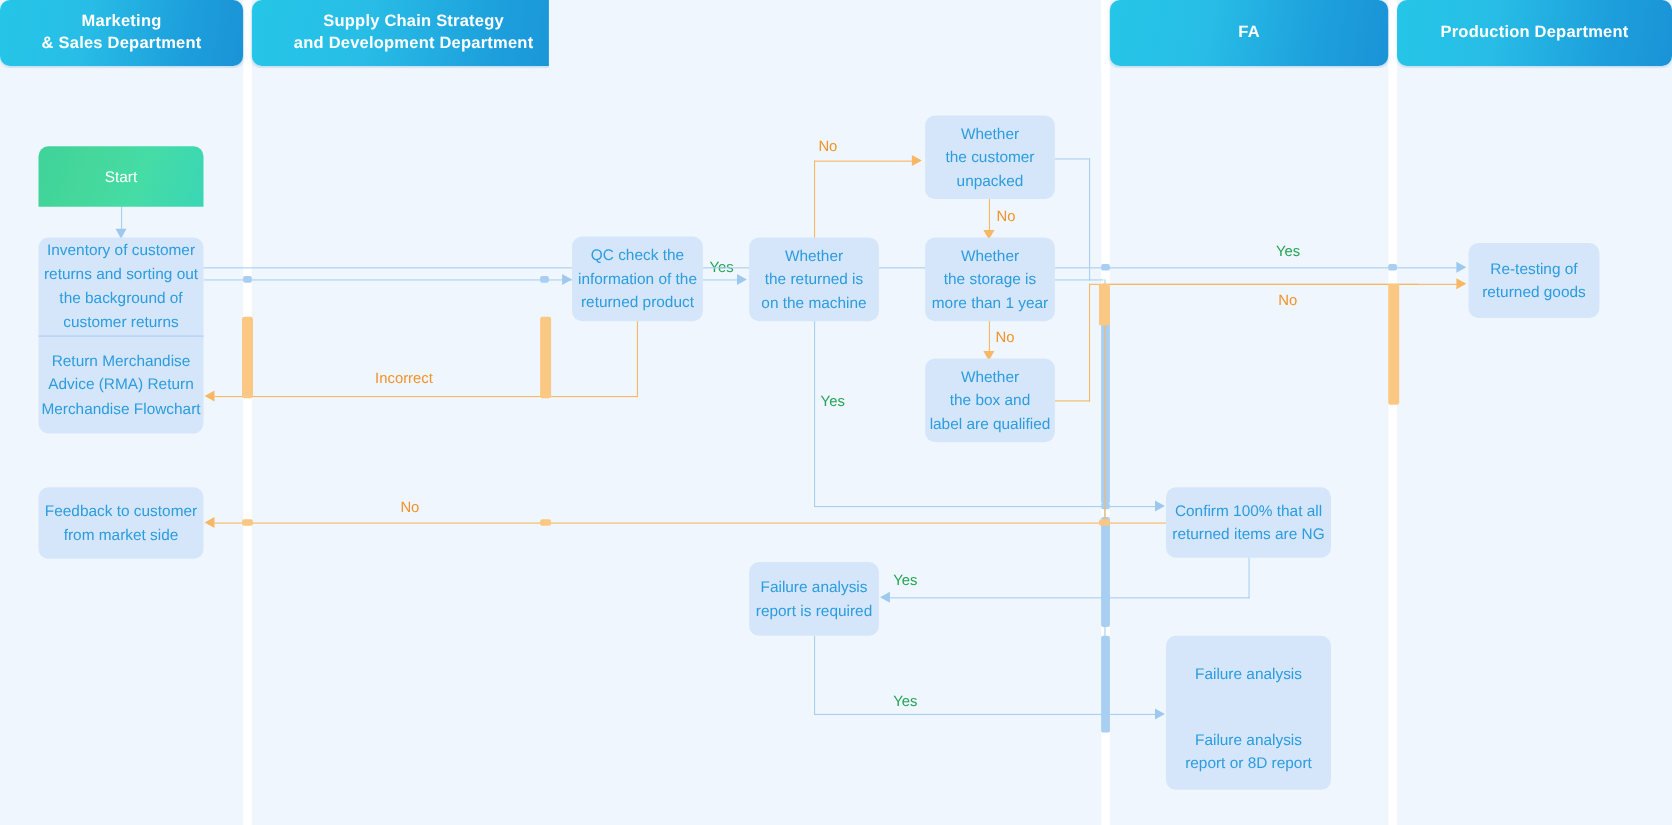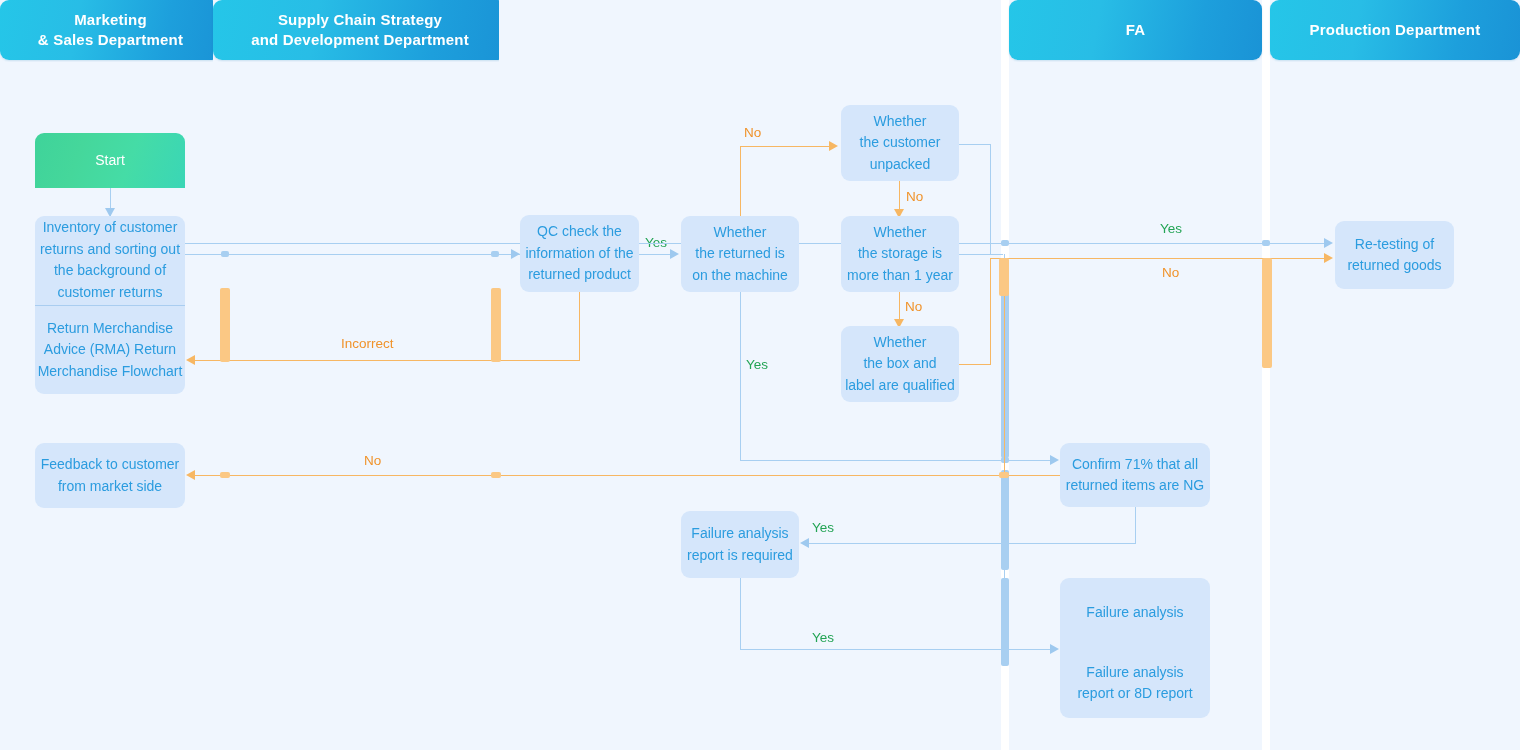--- a/index.html
+++ b/index.html
@@ -89,21 +89,21 @@
   <div class="lane" style="left:0px;width:221px;height:750px;">
     <div class="lane-head">
       <div>
         <span class="ln">Marketing</span>
         <span class="ln">&amp; Sales Department</span>
       </div>
     </div>
     <div class="lane-body"></div>
   </div>
 
-  <div class="lane" style="left:213px;width:294px;height:750px;">
+  <div class="lane" style="left:229px;width:294px;height:750px;">
     <div class="lane-head">
       <div>
         <span class="ln">Supply Chain Strategy</span>
         <span class="ln">and Development Department</span>
       </div>
     </div>
     <div class="lane-body"></div>
   </div>
 
   <div class="lane" style="left:499px;width:502px;height:750px;">
@@ -263,21 +263,21 @@
     <span class="ln">the box and</span>
     <span class="ln">label are qualified</span>
   </div>
 
   <div class="node" style="left:681px;top:511px;width:118px;height:67px;">
     <span class="ln">Failure analysis</span>
     <span class="ln">report is required</span>
   </div>
 
   <div class="node" style="left:1060px;top:443px;width:150px;height:64px;">
-    <span class="ln">Confirm 71% that all</span>
+    <span class="ln">Confirm 100% that all</span>
     <span class="ln">returned items are NG</span>
   </div>
 
   <div class="node split" style="left:1060px;top:578px;width:150px;height:140px;">
     <div class="sec">
       <span class="ln">Failure analysis</span>
     </div>
     <div class="sec">
       <span class="ln">Failure analysis</span>
       <span class="ln">report or 8D report</span>

